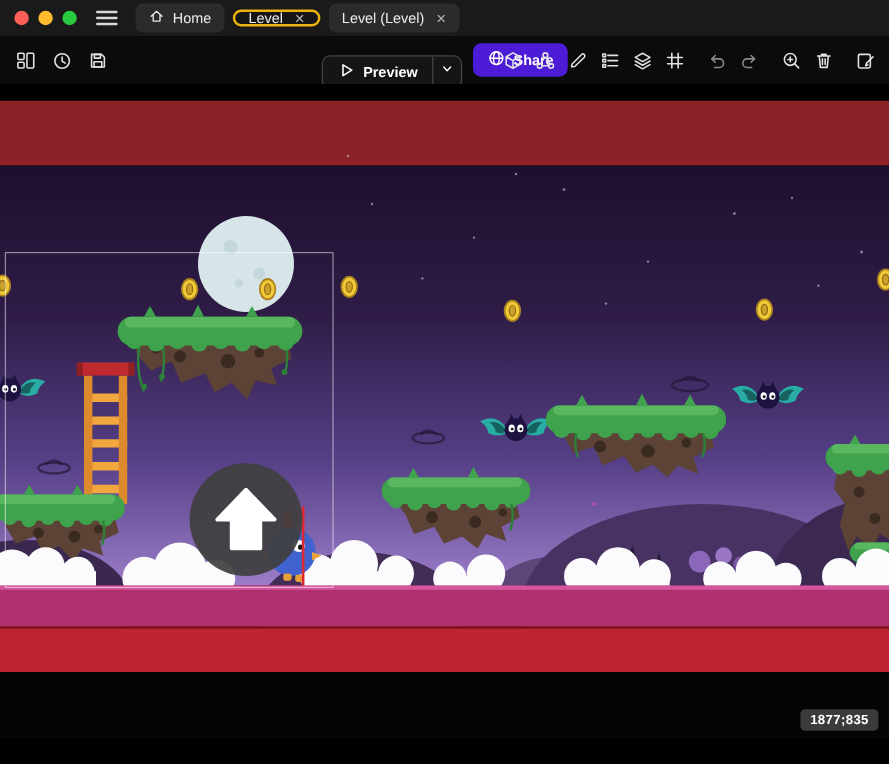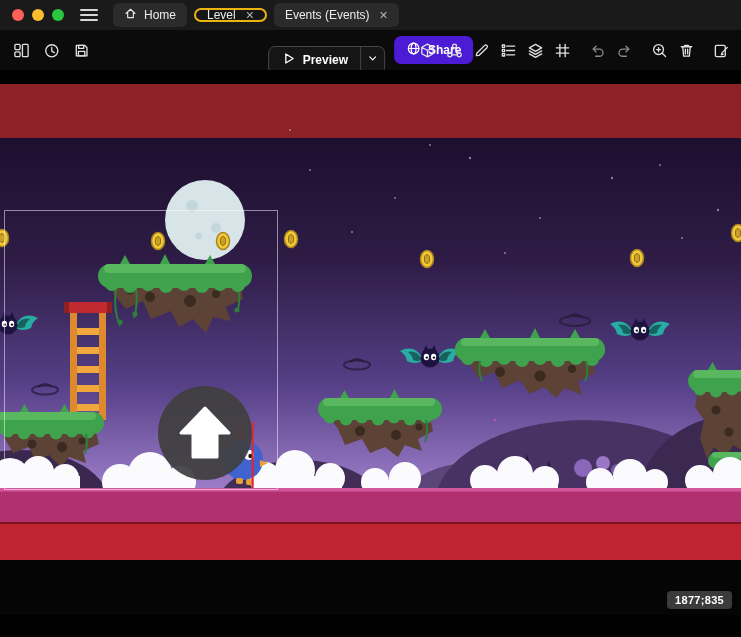--- a/index.html
+++ b/index.html
@@ -63,21 +63,21 @@
             <path d="M2.5 8 8 2.8 13.5 8 M4.5 6.5 V13 H11.5 V6.5" stroke="#e8e8e8" fill="none" stroke-width="1.4" stroke-linecap="round" stroke-linejoin="round"></path>
           </svg>
       </span>
       <span>Home</span>
     </div>
     <div class="tab active" style="border-color: rgb(237, 180, 17);">
       <span>Level</span>
       <span class="close">×</span>
     </div>
     <div class="tab">
-      <span>Events (Events)</span>
+      <span>Level (Level)</span>
       <span class="close">×</span>
     </div>
   </div>
 </div>
 
 <div class="toolbar">
   <div class="tgroup-left">
     <div class="icon-btn">
       <svg width="17" height="17" viewBox="0 0 18 18">
           <rect x="2" y="2.5" width="5.5" height="5.5" rx="1"></rect>

